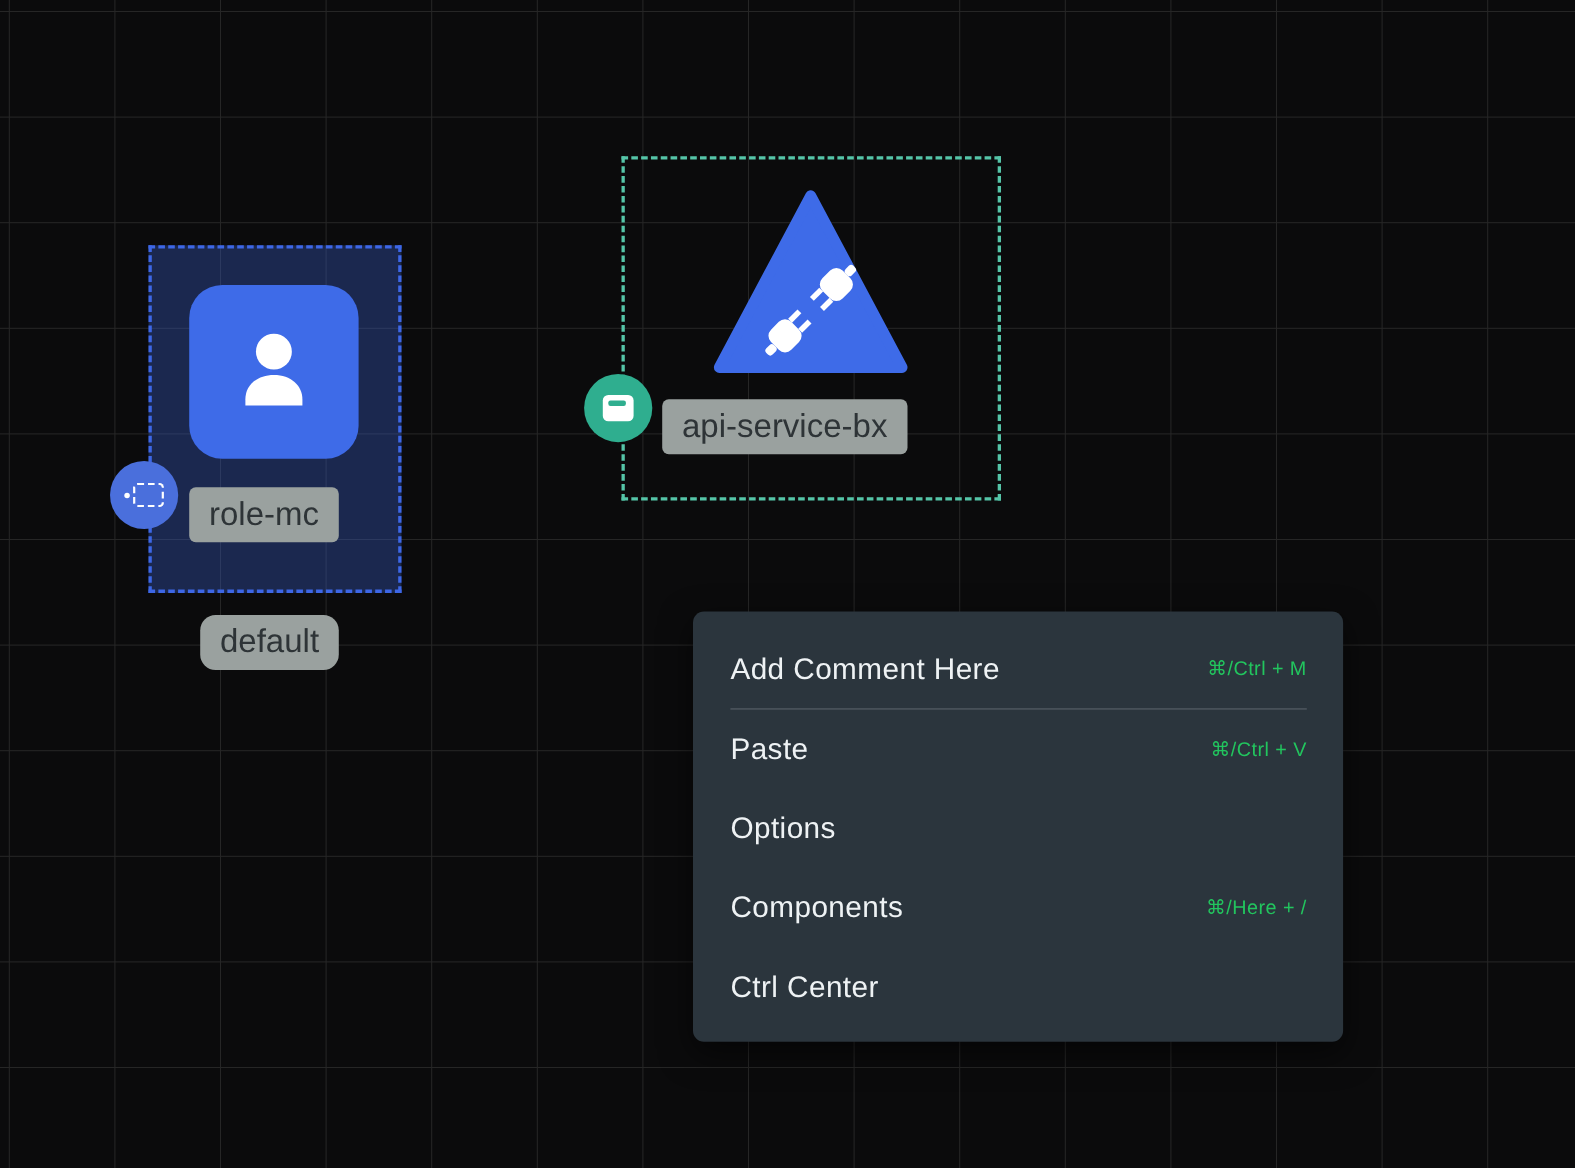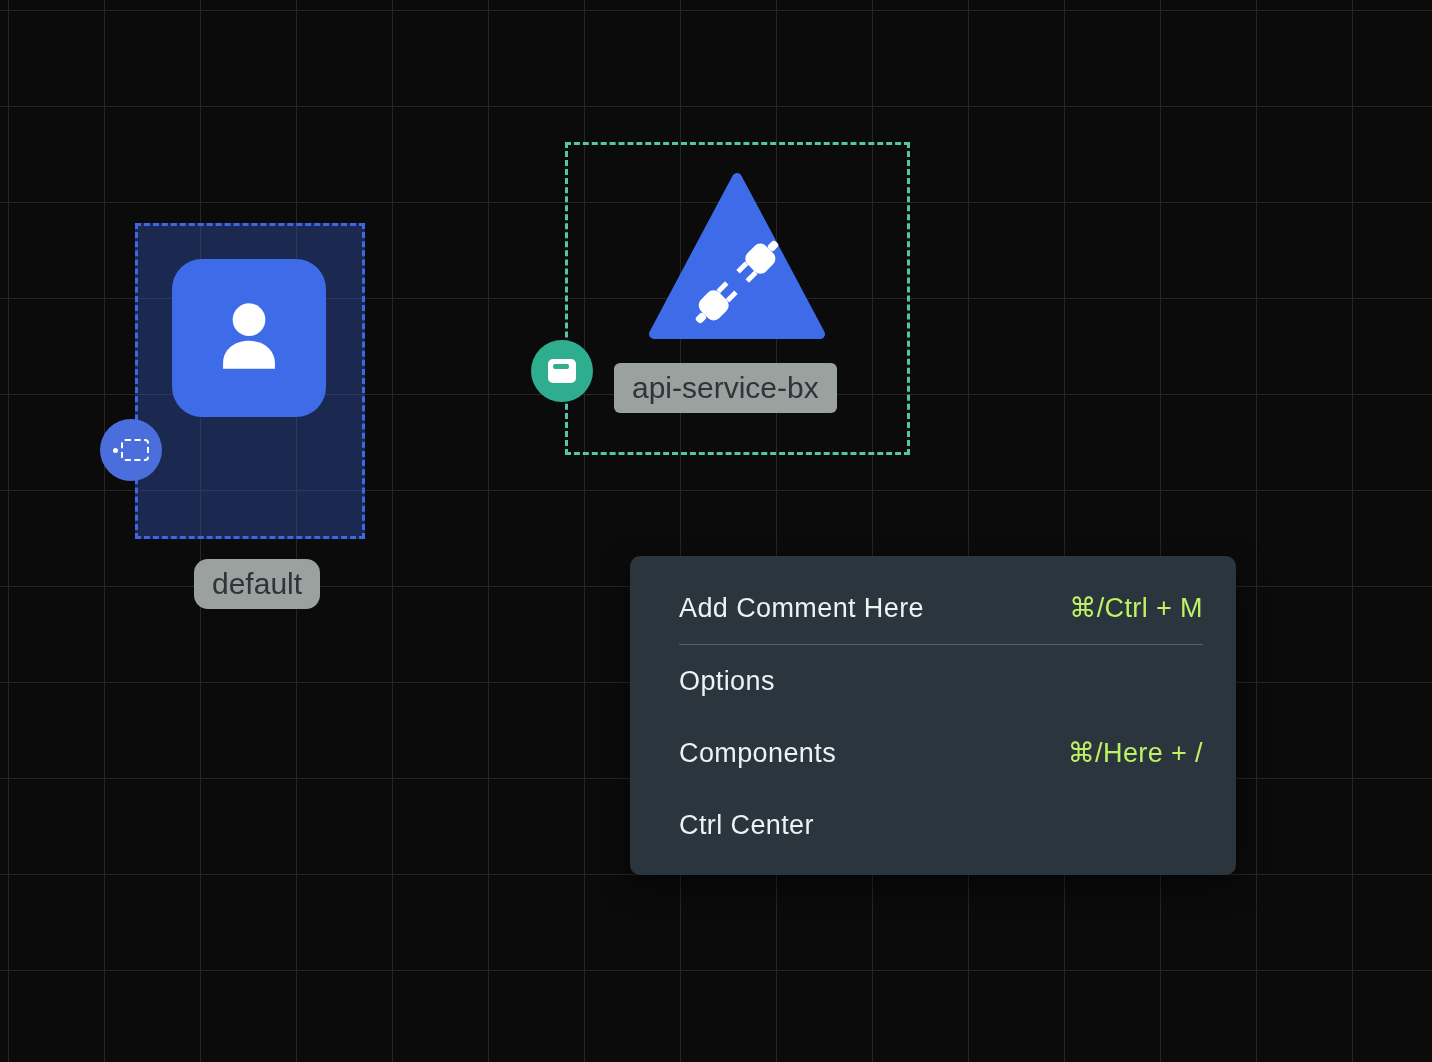--- a/index.html
+++ b/index.html
@@ -19,21 +19,21 @@
     border:3px dashed #3d67e6;background:rgba(55,90,190,0.38);
     box-sizing:content-box;
   }
   .role-tile{
     position:absolute;left:34px;top:33px;width:154px;height:158px;
     background:#3e6be8;border-radius:30px;display:flex;align-items:center;justify-content:center;
   }
   .chip{
     background:#9aa19f;color:#2e3437;border-radius:6px;
     font-size:30px;line-height:50px;height:50px;padding:0 18px;
-    display:inline-block;white-space:nowrap;margin-left:12px;
+    display:inline-block;white-space:nowrap;
   }
   .role-chip{position:absolute;left:34px;top:217px;}
   .default-chip{position:absolute;left:182px;top:559px;border-radius:14px;}
   .badge{
     position:absolute;width:62px;height:62px;border-radius:50%;
     display:flex;align-items:center;justify-content:center;z-index:3;
   }
   .role-badge{left:100px;top:419px;background:#4a6fdc;}
   .marquee-icon{display:flex;align-items:center;gap:3px;}
   .marquee-dot{width:5px;height:5px;border-radius:50%;background:#fff;}
@@ -44,45 +44,46 @@
     border:3px dashed #55c5a8;box-sizing:content-box;
   }
   .api-triangle{position:absolute;left:648px;top:172px;width:178px;height:168px;}
   .api-chip{position:absolute;left:602px;top:363px;}
   .api-badge{left:531px;top:340px;background:#2fae8f;}
   .card-icon{width:28px;height:24px;background:#fff;border-radius:5px;position:relative;}
   .card-icon::after{content:"";position:absolute;left:5px;top:5px;width:16px;height:5px;background:#2fae8f;border-radius:2px;}
   
   .menu{
     position:absolute;left:630px;top:556px;width:590px;
-    background:#2b353d;border-radius:10px;padding:16px 0 14px 16px;
+    background:#2b353d;border-radius:10px;padding:16px 0 14px 1px;
     box-shadow:0 10px 30px rgba(0,0,0,0.55);
   }
   .menu-row{
     height:72px;display:flex;align-items:center;justify-content:space-between;
     padding:0 33px;color:#eef2f4;font-size:27px;letter-spacing:0.4px;cursor:default;
   }
   .menu-row.highlighted{background:#3c4750;}
   .menu-divider{height:1px;background:#5a636b;margin:0 33px;}
-  .menu-shortcut{color:#bef264;font-size:27px;}
+  .menu-shortcut{color:#22c55e;font-size:18px;}
 </style>
 </head>
 <body>
 
 <div id="stage">
 
   <div class="role-select">
     <div class="role-tile">
       <span>
         <svg width="96" height="96" viewBox="0 0 100 100" aria-hidden="true">
           <circle cx="50" cy="33" r="17" fill="#ffffff"></circle>
           <path d="M50 55 c-16 0 -27 10 -27 23 v6 h54 v-6 c0 -13 -11 -23 -27 -23 z" fill="#ffffff"></path>
         </svg>
       </span>
     </div>
+    <span class="chip role-chip">role-mc</span>
   </div>
 
   <div class="badge role-badge">
     <span class="marquee-icon">
       <span class="marquee-dot"></span>
       <span class="marquee-rect"></span>
     </span>
   </div>
 
   <span class="chip default-chip">default</span>
@@ -113,20 +114,24 @@
 
   <span class="chip api-chip">api-service-bx</span>
 
   <div class="menu">
     <div class="menu-row">
       <span class="menu-label">Add Comment Here</span>
       <span class="menu-shortcut">⌘/Ctrl + M</span>
     </div>
     <div class="menu-divider"></div>
     <div class="menu-row">
+      <span class="menu-label">Paste</span>
+      <span class="menu-shortcut">⌘/Ctrl + V</span>
+    </div>
+    <div class="menu-row">
       <span class="menu-label">Options</span>
       <span class="menu-shortcut"></span>
     </div>
     <div class="menu-row">
       <span class="menu-label">Components</span>
       <span class="menu-shortcut">⌘/Here + /</span>
     </div>
     <div class="menu-row">
       <span class="menu-label">Ctrl Center</span>
       <span class="menu-shortcut"></span>

